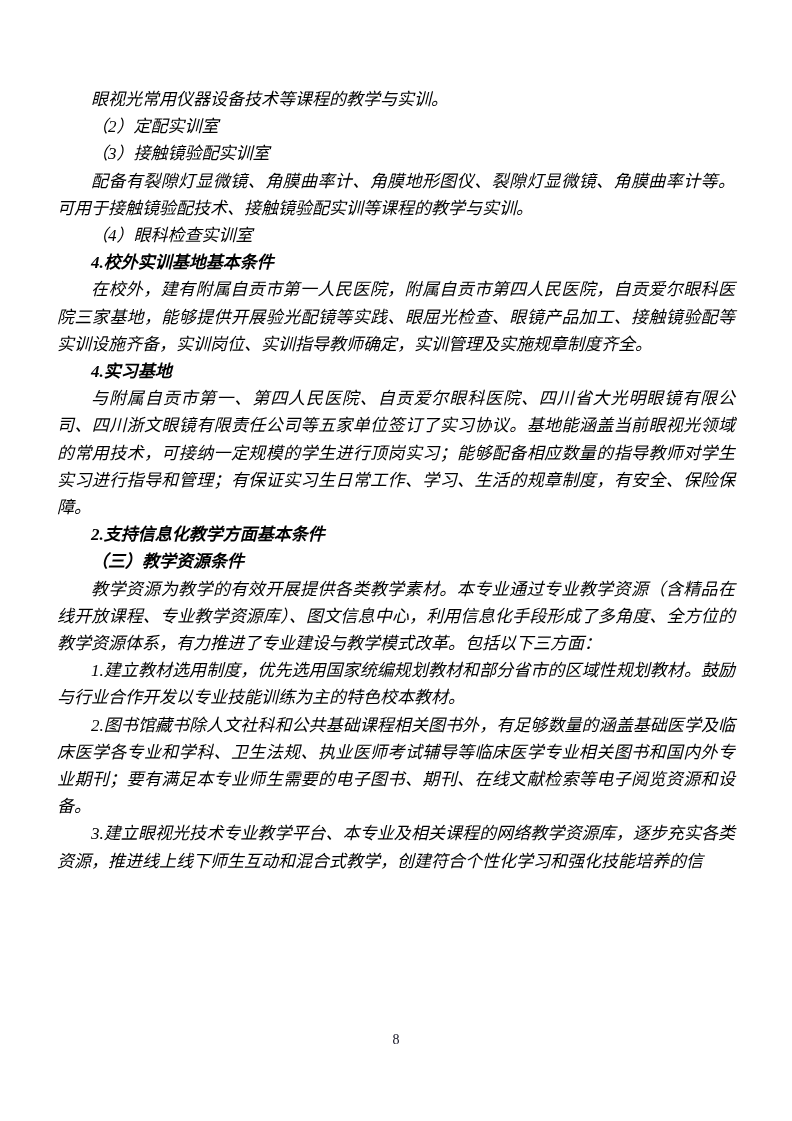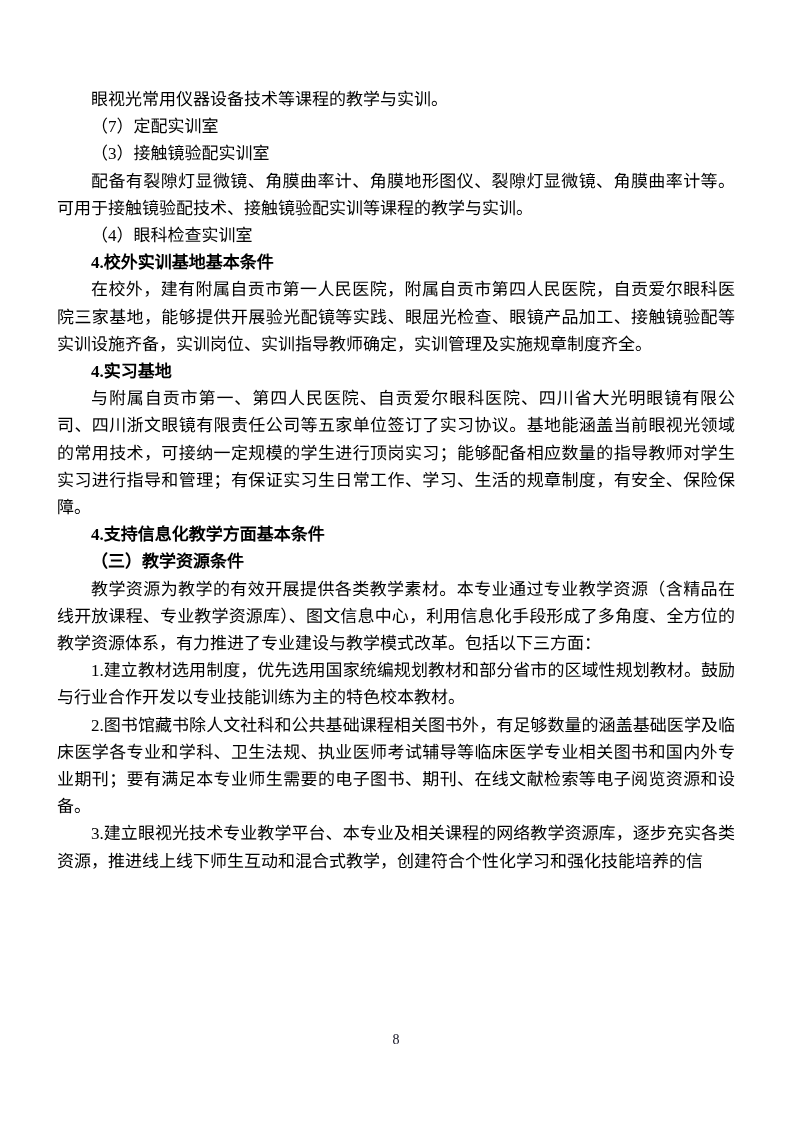--- a/index.html
+++ b/index.html
@@ -23,20 +23,21 @@
     width: 678px;
     font-size: 17px;
     line-height: 27.2px;
     text-align: justify;
   }
   .content p {
     margin: 0;
     padding: 0;
     text-indent: 2em;
     word-break: break-all;
+    font-style: italic;
   }
   .content p.head {
     font-weight: bold;
     text-align: left;
   }
   .content p.sub {
     text-align: left;
   }
   .footer {
     position: absolute;
@@ -48,29 +49,29 @@
     color: #111122;
     font-family: "Liberation Serif", "DejaVu Serif", serif;
   }
 </style>
 </head>
 <body>
 
 <div class="page">
   <div class="content">
     <p class="para">眼视光常用仪器设备技术等课程的教学与实训。</p>
-    <p class="sub">（7）定配实训室</p>
+    <p class="sub">（2）定配实训室</p>
     <p class="sub">（3）接触镜验配实训室</p>
     <p class="para">配备有裂隙灯显微镜、角膜曲率计、角膜地形图仪、裂隙灯显微镜、角膜曲率计等。可用于接触镜验配技术、接触镜验配实训等课程的教学与实训。</p>
     <p class="sub">（4）眼科检查实训室</p>
     <p class="head">4.校外实训基地基本条件</p>
     <p class="para">在校外，建有附属自贡市第一人民医院，附属自贡市第四人民医院，自贡爱尔眼科医院三家基地，能够提供开展验光配镜等实践、眼屈光检查、眼镜产品加工、接触镜验配等实训设施齐备，实训岗位、实训指导教师确定，实训管理及实施规章制度齐全。</p>
     <p class="head">4.实习基地</p>
     <p class="para">与附属自贡市第一、第四人民医院、自贡爱尔眼科医院、四川省大光明眼镜有限公司、四川浙文眼镜有限责任公司等五家单位签订了实习协议。基地能涵盖当前眼视光领域的常用技术，可接纳一定规模的学生进行顶岗实习；能够配备相应数量的指导教师对学生实习进行指导和管理；有保证实习生日常工作、学习、生活的规章制度，有安全、保险保障。</p>
-    <p class="head">4.支持信息化教学方面基本条件</p>
+    <p class="head">2.支持信息化教学方面基本条件</p>
     <p class="head">（三）教学资源条件</p>
     <p class="para">教学资源为教学的有效开展提供各类教学素材。本专业通过专业教学资源（含精品在线开放课程、专业教学资源库）、图文信息中心，利用信息化手段形成了多角度、全方位的教学资源体系，有力推进了专业建设与教学模式改革。包括以下三方面：</p>
     <p class="para">1.建立教材选用制度，优先选用国家统编规划教材和部分省市的区域性规划教材。鼓励与行业合作开发以专业技能训练为主的特色校本教材。</p>
     <p class="para">2.图书馆藏书除人文社科和公共基础课程相关图书外，有足够数量的涵盖基础医学及临床医学各专业和学科、卫生法规、执业医师考试辅导等临床医学专业相关图书和国内外专业期刊；要有满足本专业师生需要的电子图书、期刊、在线文献检索等电子阅览资源和设备。</p>
     <p class="para">3.建立眼视光技术专业教学平台、本专业及相关课程的网络教学资源库，逐步充实各类资源，推进线上线下师生互动和混合式教学，创建符合个性化学习和强化技能培养的信</p>
   </div>
   <div class="footer">8</div>
 </div>
 
 </body></html>

